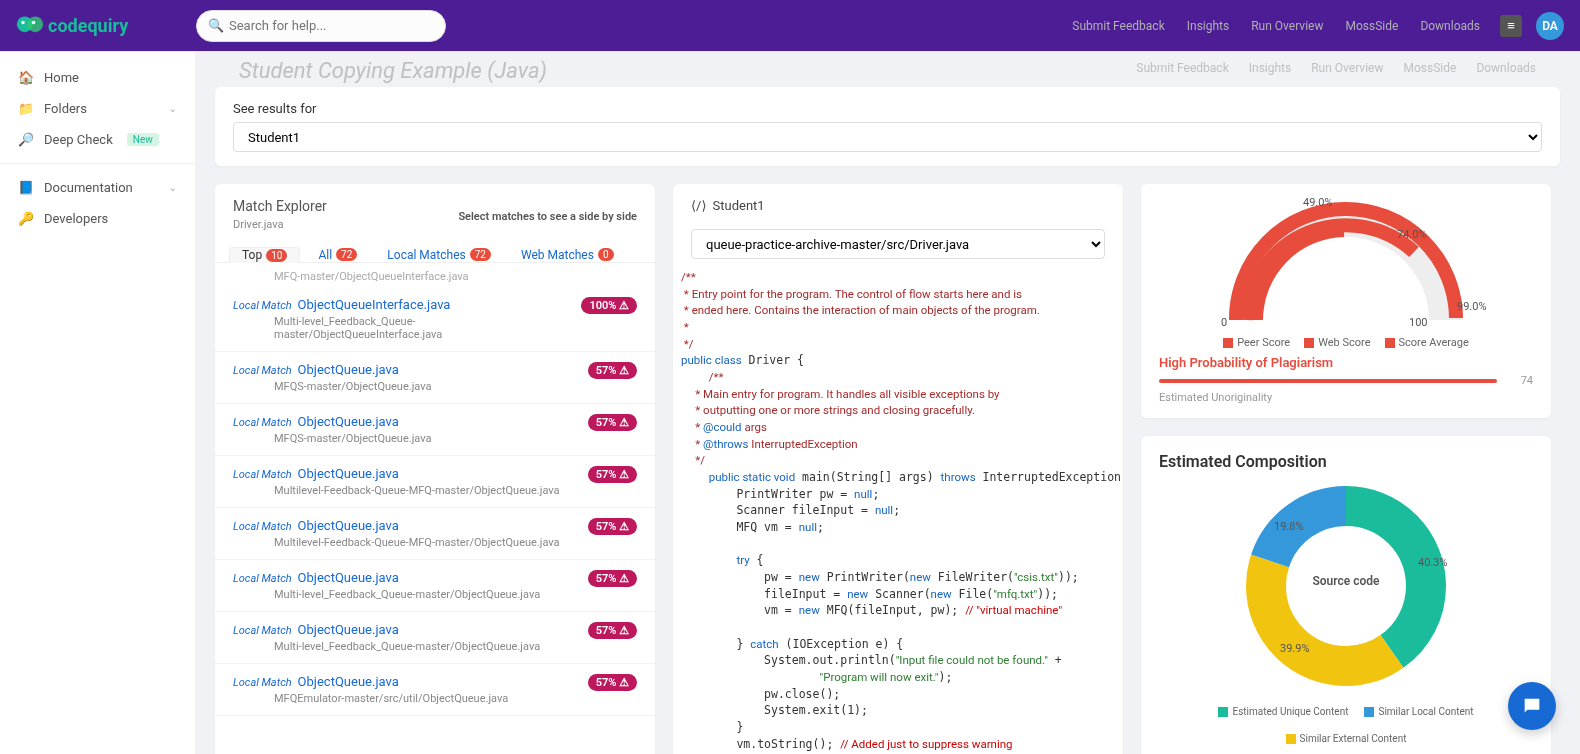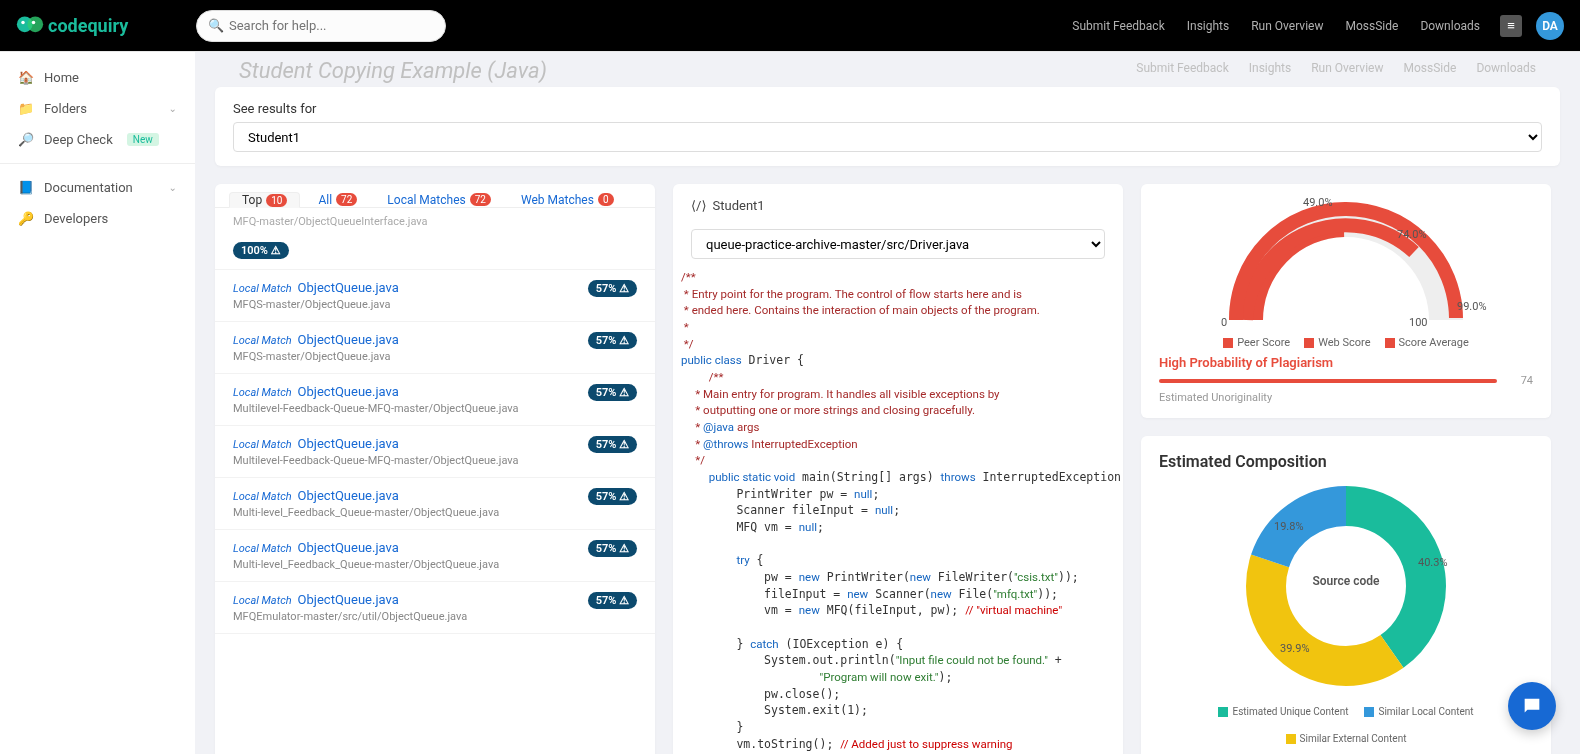--- a/index.html
+++ b/index.html
@@ -1,17 +1,17 @@
 <!DOCTYPE html>
 <html><head>
 <meta charset="utf-8">
 <style>
 * { margin: 0; padding: 0; box-sizing: border-box; font-family: -apple-system, BlinkMacSystemFont, "Segoe UI", Roboto, sans-serif; }
 body { background: #f1f2f6; color: #333; font-size: 13px; width: 1580px; height: 754px; overflow: hidden; }
-.topbar { display: flex; align-items: center; height: 52px; padding: 0 16px; background: #000000; border-bottom: 1px solid #e8e8e8; }
+.topbar { display: flex; align-items: center; height: 52px; padding: 0 16px; background: #4c1d95; border-bottom: 1px solid #e8e8e8; }
 .logo { display: flex; align-items: center; font-weight: 700; font-size: 18px; color: #1abc9c; gap: 4px; width: 180px; }
 .logo svg { width: 28px; height: 28px; }
 .search-wrap { width: 250px; }
 .search-input { width: 100%; height: 32px; border-radius: 16px; border: 1px solid #ddd; padding: 0 14px 0 32px; font-size: 13px; background: #fcfcfc; }
 .search-wrap { position: relative; }
 .search-wrap .icon { position: absolute; left: 12px; top: 8px; color: #888; }
 .topbar-spacer { flex: 1; }
 .top-links { display: flex; gap: 22px; font-size: 12px; color: #b0b0b0; }
 .top-icons { display: flex; align-items: center; gap: 14px; margin-left: 20px; }
 .menu-square { width: 22px; height: 22px; background: #555; display:flex; align-items:center; justify-content:center; color:#fff; border-radius:3px; }
@@ -40,22 +40,22 @@
 .panel-head-flex { display:flex; justify-content:space-between; align-items:center; }
 .tab-row { display:flex; gap: 6px; padding: 8px 14px 0; border-bottom: 1px solid #eee; }
 .tab { padding: 0 12px; font-size: 12px; color: #1769d4; cursor:pointer; display:flex; align-items:center; gap:4px; border-radius:4px 4px 0 0;}
 .tab.active { background:#f7f7f7; color:#333; border:1px solid #eee; border-bottom-color:#f7f7f7; margin-bottom:-1px;}
 .tab .count { background:#e74c3c; color:#fff; font-size:10px; padding:1px 5px; border-radius:8px; }
 .match-list { flex:1; overflow-y:auto; max-height:480px; }
 .match-item { padding: 10px 18px; border-bottom: 1px solid #f2f2f2; display:flex; justify-content:space-between; align-items:flex-start; }
 .match-left { flex:1; }
 .match-tag { color:#1769d4; font-style:italic; font-size:11px; margin-right:6px; }
 .match-file { color:#1769d4; font-size:13px; }
-.match-path { color:#888; font-size:11px; margin-top:3px; }
-.pct-badge { background:#0c4a6e; color:#fff; border-radius:10px; padding:2px 8px; font-size:11px; font-weight:600; display:flex; align-items:center; gap:3px; }
+.match-path { color:#888; font-size:11px; margin-top:3px;margin-left:41px; }
+.pct-badge { background:#be185d; color:#fff; border-radius:10px; padding:2px 8px; font-size:11px; font-weight:600; display:flex; align-items:center; gap:3px; }
 .code-head { padding: 14px 18px 10px; display:flex; align-items:center; gap:6px; color:#444; font-size:13px; }
 .code-select { margin: 0 18px 10px; }
 .code-body { flex:1; overflow:auto; padding: 0 8px 12px 8px; font-family: Consolas, Monaco, monospace; font-size:11.5px; line-height:1.45; max-height:520px; white-space:pre; }
 .c-comment{color:#a52a2a;} .c-kw{color:#1565c0;} .c-str{color:#2e7d32;} .c-red{color:#cc0000}
 .gauge-card { background:#fff; border-radius:6px; padding: 16px 18px 14px; box-shadow:0 1px 3px rgba(0,0,0,0.04); }
 .gauge-wrap { position:relative; width:100%; height:130px; display:flex; justify-content:center; }
 .gauge-labels { text-align:center; font-size:11px; color:#666; margin-top:6px; display:flex; justify-content:center; gap:14px; }
 .lg-item{ display:flex; align-items:center; gap:4px;}
 .lg-sq{ width:10px; height:10px; }
 .plag-title{ color:#e74c3c; font-size:13px; font-weight:600; margin-top:6px; }
@@ -140,20 +140,27 @@
     </div>
 
     <div class="results-card">
       <label>See results for</label>
       <select class="select"><option>Student1</option></select>
     </div>
 
     <div class="cols">
 
       <div class="panel panel-left">
+        <div class="panel-head panel-head-flex">
+          <div>
+            <div class="panel-title">Match Explorer</div>
+            <div class="panel-sub">Driver.java</div>
+          </div>
+          <div class="panel-sub" style="font-weight:600;color:#555">Select matches to see a side by side</div>
+        </div>
         <div class="tab-row" id="tab-row">
             <div class="tab active">
               <span>Top</span>
               <span class="count">10</span>
             </div>
             <div class="tab">
               <span>All</span>
               <span class="count">72</span>
             </div>
             <div class="tab">
@@ -161,20 +168,21 @@
               <span class="count">72</span>
             </div>
             <div class="tab">
               <span>Web Matches</span>
               <span class="count">0</span>
             </div>
           </div>
         <div class="match-list" id="match-list">
             <div class="match-path" style="padding: 4px 18px; color: rgb(170, 170, 170);">MFQ-master/ObjectQueueInterface.java</div>
             <div class="match-item">
+              <div class="match-left"><span class="match-tag">Local Match</span><span class="match-file">ObjectQueueInterface.java</span><div class="match-path">Multi-level_Feedback_Queue-master/ObjectQueueInterface.java</div></div>
               <div class="pct-badge">100% ⚠</div>
             </div>
             <div class="match-item">
               <div class="match-left"><span class="match-tag">Local Match</span><span class="match-file">ObjectQueue.java</span><div class="match-path">MFQS-master/ObjectQueue.java</div></div>
               <div class="pct-badge">57% ⚠</div>
             </div>
             <div class="match-item">
               <div class="match-left"><span class="match-tag">Local Match</span><span class="match-file">ObjectQueue.java</span><div class="match-path">MFQS-master/ObjectQueue.java</div></div>
               <div class="pct-badge">57% ⚠</div>
             </div>
@@ -209,21 +217,21 @@
         <div class="code-select"><select class="select"><option>queue-practice-archive-master/src/Driver.java</option></select></div>
         <div class="code-body"><span class="c-comment">/**
  * Entry point for the program. The control of flow starts here and is
  * ended here. Contains the interaction of main objects of the program.
  *
  */</span>
 <span class="c-kw">public class</span> Driver {
     <span class="c-comment">/**
      * Main entry for program. It handles all visible exceptions by
      * outputting one or more strings and closing gracefully.
-     * <span class="c-kw">@java</span> args
+     * <span class="c-kw">@could</span> args
      * <span class="c-kw">@throws</span> InterruptedException
      */</span>
     <span class="c-kw">public static void</span> main(String[] args) <span class="c-kw">throws</span> InterruptedException {
         PrintWriter pw = <span class="c-kw">null</span>;
         Scanner fileInput = <span class="c-kw">null</span>;
         MFQ vm = <span class="c-kw">null</span>;
 
         <span class="c-kw">try</span> {
             pw = <span class="c-kw">new</span> PrintWriter(<span class="c-kw">new</span> FileWriter(<span class="c-str">"csis.txt"</span>));
             fileInput = <span class="c-kw">new</span> Scanner(<span class="c-kw">new</span> File(<span class="c-str">"mfq.txt"</span>));

